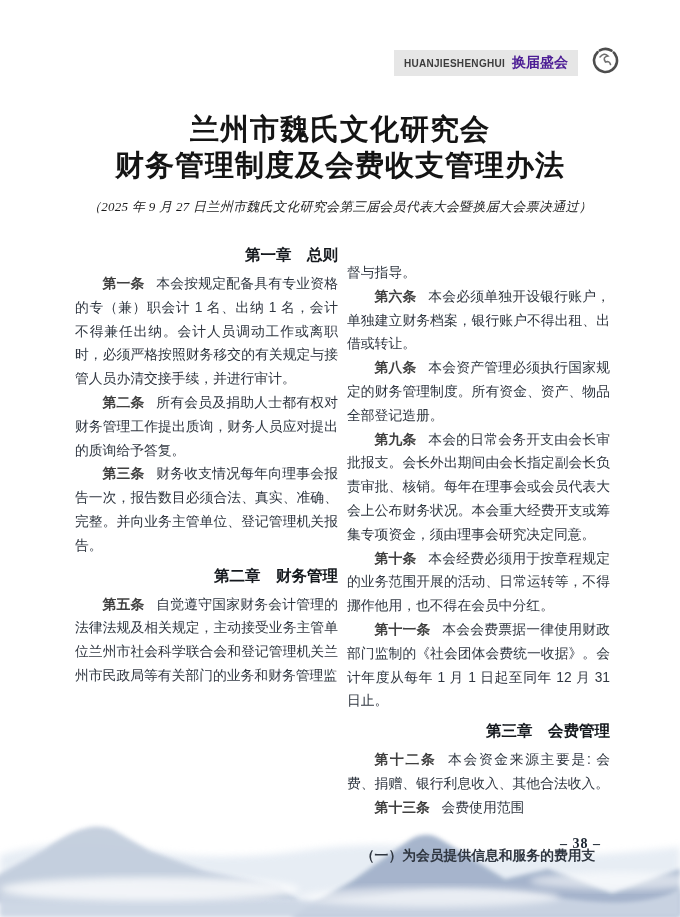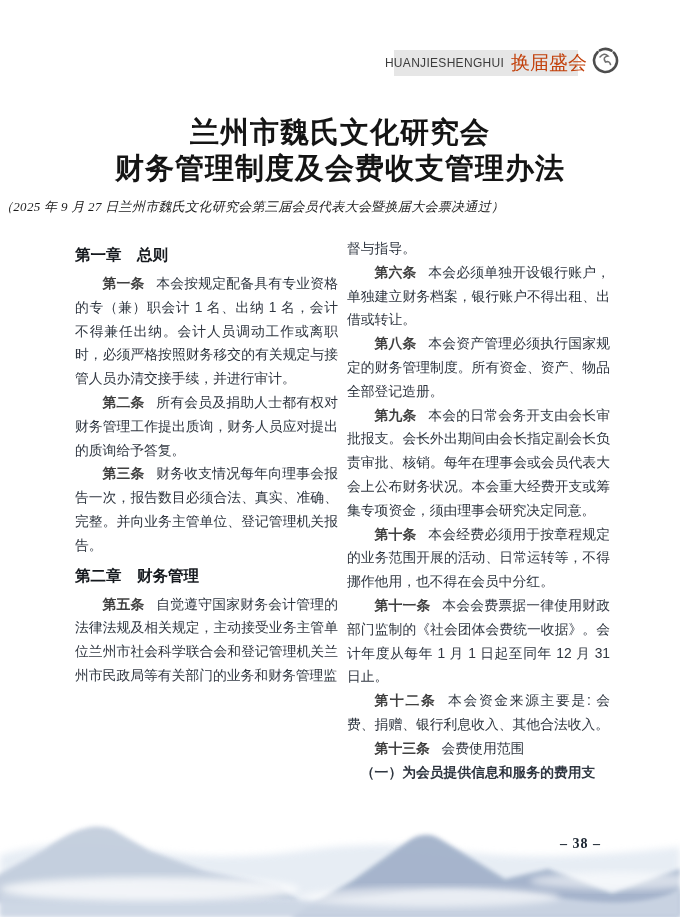--- a/index.html
+++ b/index.html
@@ -7,47 +7,47 @@
     position:relative;width:680px;height:917px;margin:0 auto;
     background:#ffffff;overflow:hidden;
     font-family:"Liberation Sans",sans-serif;color:#2f3640;
   }
   
   .banner{
     position:absolute;top:50px;left:394px;width:184px;height:26px;
     background:#e6e6e6;display:flex;align-items:center;justify-content:center;
     gap:7px;white-space:nowrap;
   }
-  .banner-pinyin{font-weight:normal;font-size:12px;color:#3c3c3c;letter-spacing:.3px;}
-  .banner-cn{font-weight:normal;font-size:19px;color:#c2410c;font-family:"Liberation Serif",serif;}
+  .banner-pinyin{font-weight:bold;font-size:10px;color:#3c3c3c;letter-spacing:.3px;}
+  .banner-cn{font-weight:bold;font-size:14px;color:#4c1d95;font-family:"Liberation Serif",serif;}
   .seal{position:absolute;top:46px;left:591px;width:29px;height:29px;}
   
   .title{
     position:absolute;top:114px;left:0;width:680px;text-align:center;
-    font-family:Liberation Serif, serif;font-weight:bold;
+    font-family:Liberation Mono, monospace;font-weight:bold;
     color:#141414;font-size:29px;line-height:36px;letter-spacing:1px;
   }
   .subtitle{
-    position:absolute;top:198px;left:0;width:680px;text-align:left;
+    position:absolute;top:198px;left:0;width:680px;text-align:center;
     font-family:"Liberation Serif",serif;font-style:italic;
     font-size:13px;color:#1c1c1c;letter-spacing:.3px;
   }
   
   .col{
     position:absolute;top:237px;width:263px;
     font-size:13.8px;line-height:23.8px;text-align:justify;
     color:#2f3640;z-index:2;
   }
   .col-left{left:75px;}
   .col-right{left:347px;}
   .para{margin:0;text-indent:2em;}
-  .para.no-indent{text-indent:0;}
+  .para.no-indent{text-indent:0;margin-top:24px;}
   .clause-label{font-weight:bold;padding-right:.85em;color:#404040;}
   .chapter{
-    margin:5px 0 4px;text-indent:0;text-align:left;
+    margin:5px 0 4px;text-indent:0;text-align:right;
     font-weight:bold;font-size:15.5px;line-height:26px;color:#14181d;
   }
   
   .page-number{
     position:absolute;top:836px;left:560px;z-index:3;
     font-family:"Liberation Serif",serif;font-size:14px;font-weight:bold;
     color:#1b2531;letter-spacing:1px;text-align:center;
   }
   .mountains{position:absolute;left:0;bottom:0;width:680px;height:140px;z-index:1;}
 </style>
@@ -82,20 +82,21 @@
     <p class="para"><span class="clause-label">第五条</span><span>自觉遵守国家财务会计管理的法律法规及相关规定，主动接受业务主管单位兰州市社会科学联合会和登记管理机关兰州市民政局等有关部门的业务和财务管理监</span></p>
   </div>
 
   <div class="col col-right">
     <p class="para no-indent"><span>督与指导。</span></p>
     <p class="para"><span class="clause-label">第六条</span><span>本会必须单独开设银行账户，单独建立财务档案，银行账户不得出租、出借或转让。</span></p>
     <p class="para"><span class="clause-label">第八条</span><span>本会资产管理必须执行国家规定的财务管理制度。所有资金、资产、物品全部登记造册。</span></p>
     <p class="para"><span class="clause-label">第九条</span><span>本会的日常会务开支由会长审批报支。会长外出期间由会长指定副会长负责审批、核销。每年在理事会或会员代表大会上公布财务状况。本会重大经费开支或筹集专项资金，须由理事会研究决定同意。</span></p>
     <p class="para"><span class="clause-label">第十条</span><span>本会经费必须用于按章程规定的业务范围开展的活动、日常运转等，不得挪作他用，也不得在会员中分红。</span></p>
     <p class="para"><span class="clause-label">第十一条</span><span>本会会费票据一律使用财政部门监制的《社会团体会费统一收据》。会计年度从每年 1 月 1 日起至同年 12 月 31 日止。</span></p>
+    <h3 class="chapter">第三章　会费管理</h3>
     <p class="para"><span class="clause-label">第十二条</span><span>本会资金来源主要是: 会费、捐赠、银行利息收入、其他合法收入。</span></p>
     <p class="para"><span class="clause-label">第十三条</span><span>会费使用范围</span></p>
     <p class="para no-indent"><span style="padding-left:1em;font-weight:bold;">（一）为会员提供信息和服务的费用支</span></p>
   </div>
 
   <div class="page-number">– 38 –</div>
 
   <div class="mountains">
     <svg width="680" height="140" viewBox="0 0 680 140">
       <defs>

